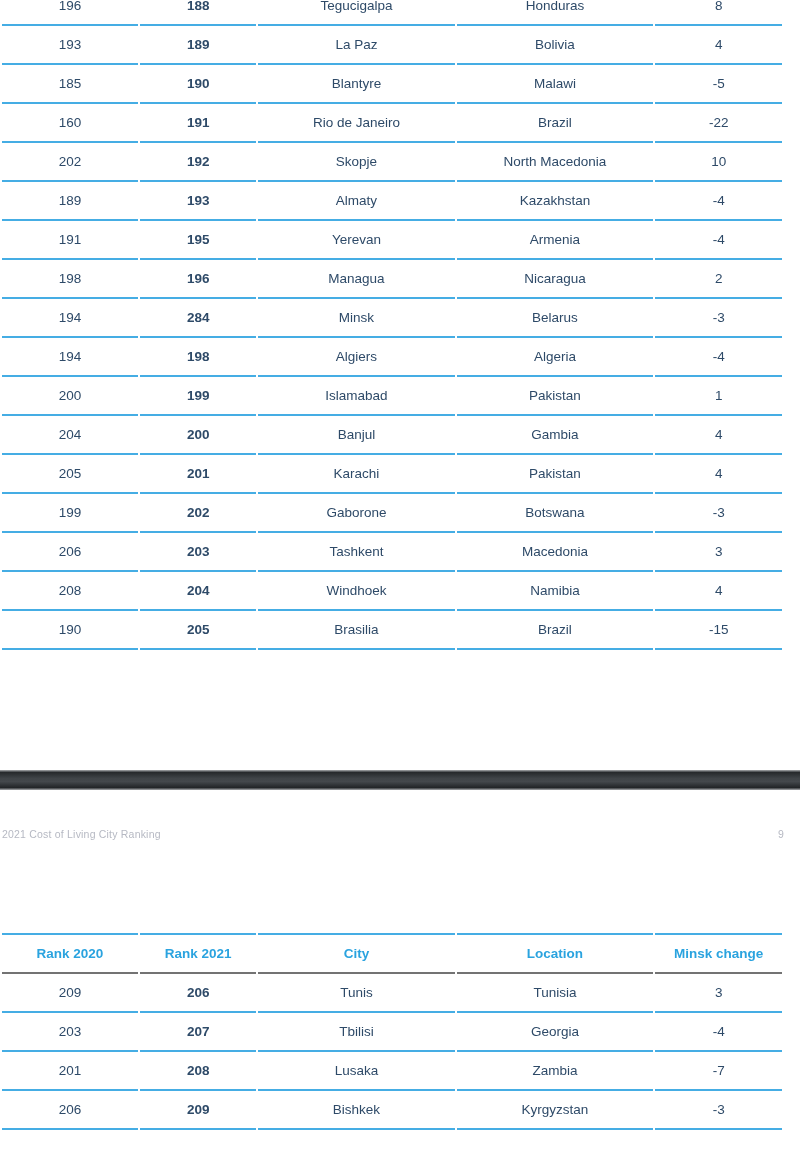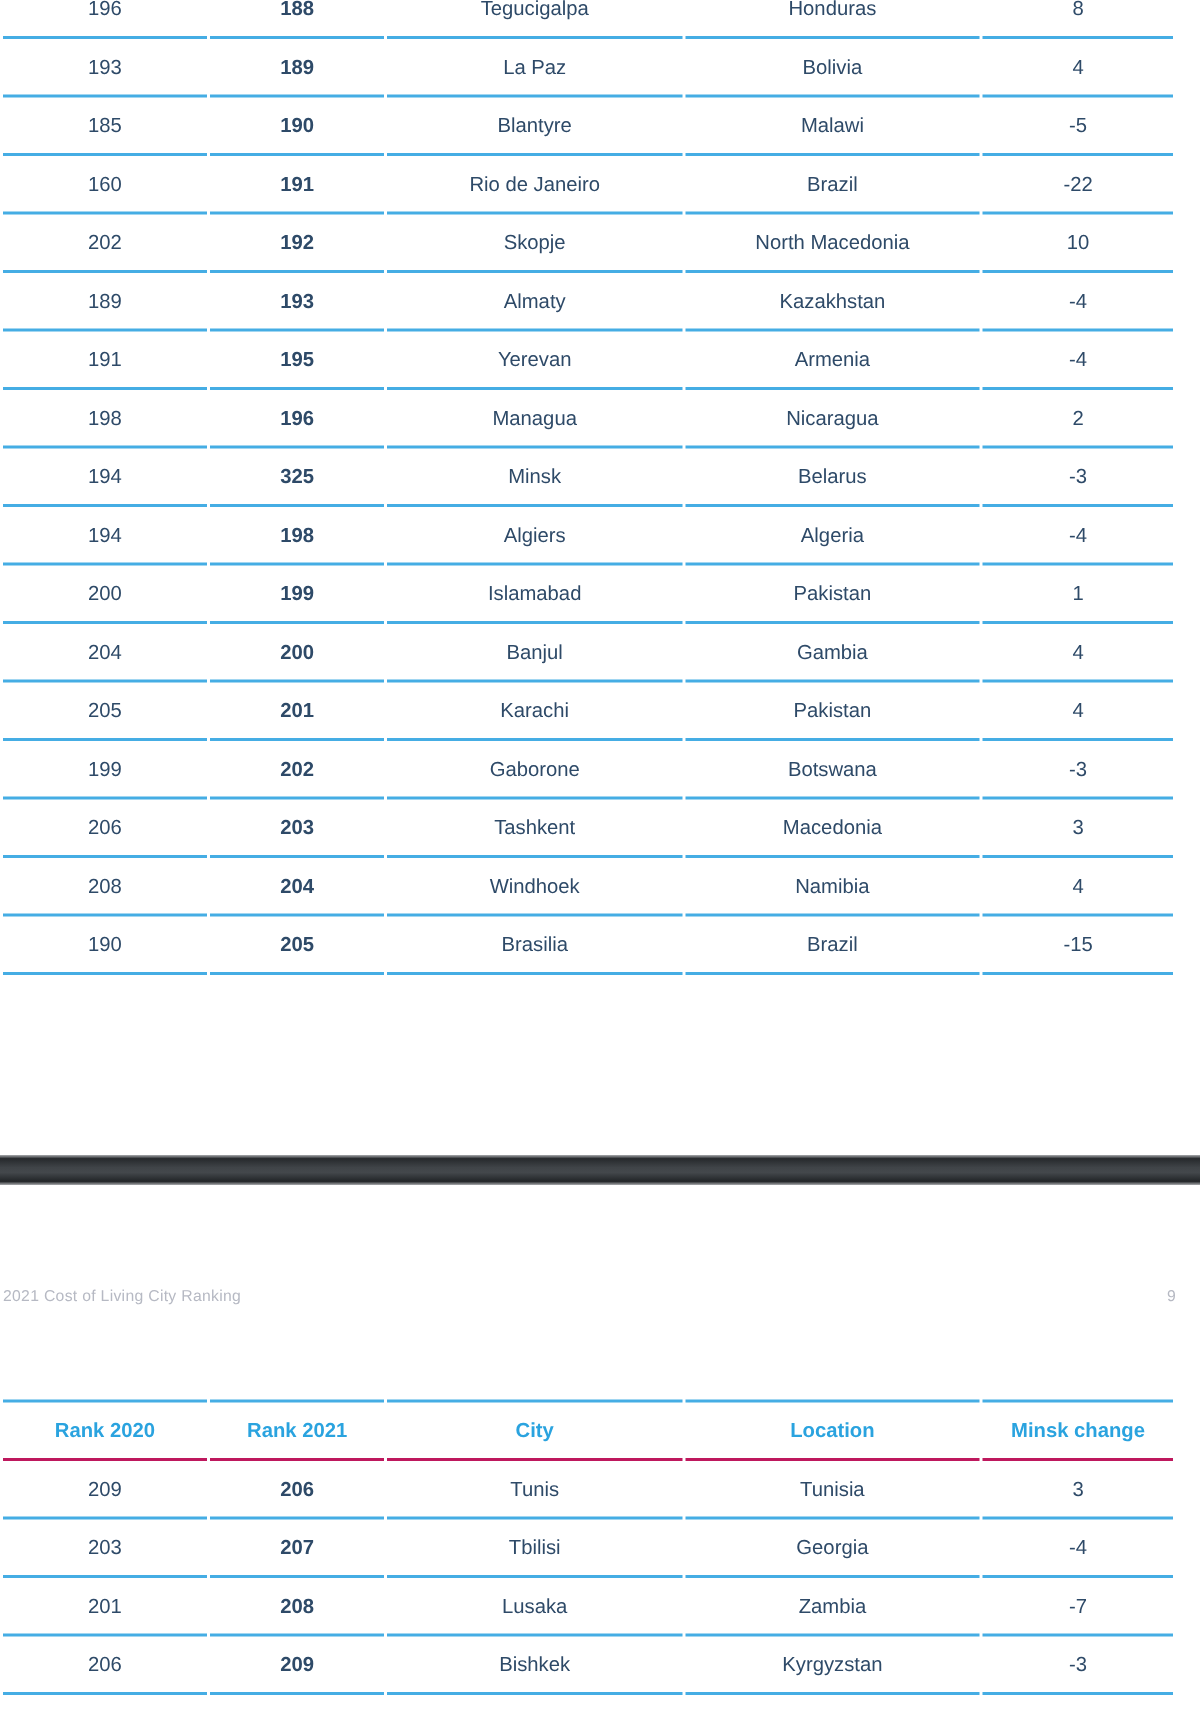--- a/index.html
+++ b/index.html
@@ -34,21 +34,21 @@
     font-size: 13.5px;
     padding: 0;
     overflow: hidden;
     white-space: nowrap;
   }
   table.rank-table td:nth-child(2) { font-weight: bold; }
 
   table.rank-table th {
     height: 37px;
     border-top: 2px solid #45ADE4;
-    border-bottom: 2px solid #be185d;
+    border-bottom: 2px solid #737373;
     text-align: center;
     vertical-align: middle;
     color: #2AA3DF;
     font-size: 13.5px;
     font-weight: bold;
     padding: 0;
     white-space: nowrap;
   }
 
   #table-page8 { top: -13px; }
@@ -61,21 +61,21 @@
     width: 800px; height: 20px;
     background: linear-gradient(to bottom,
       #a9abae 0%, #26292c 12%,
       #404448 42%, #44484c 58%,
       #222528 88%, #a9abae 100%);
   }
 
   
   .running-line {
     position: absolute;
-    left: 2px; right: 16px; top: 858px;
+    left: 2px; right: 16px; top: 828px;
     display: flex;
     justify-content: space-between;
     align-items: baseline;
     color: #B6B9C3;
     font-size: 10.5px;
     letter-spacing: 0.2px;
   }
 </style>
 </head>
 <body>
@@ -140,21 +140,21 @@
       </tr>
       <tr>
         <td>198</td>
         <td>196</td>
         <td>Managua</td>
         <td>Nicaragua</td>
         <td>2</td>
       </tr>
       <tr>
         <td>194</td>
-        <td>325</td>
+        <td>284</td>
         <td>Minsk</td>
         <td>Belarus</td>
         <td>-3</td>
       </tr>
       <tr>
         <td>194</td>
         <td>198</td>
         <td>Algiers</td>
         <td>Algeria</td>
         <td>-4</td>

